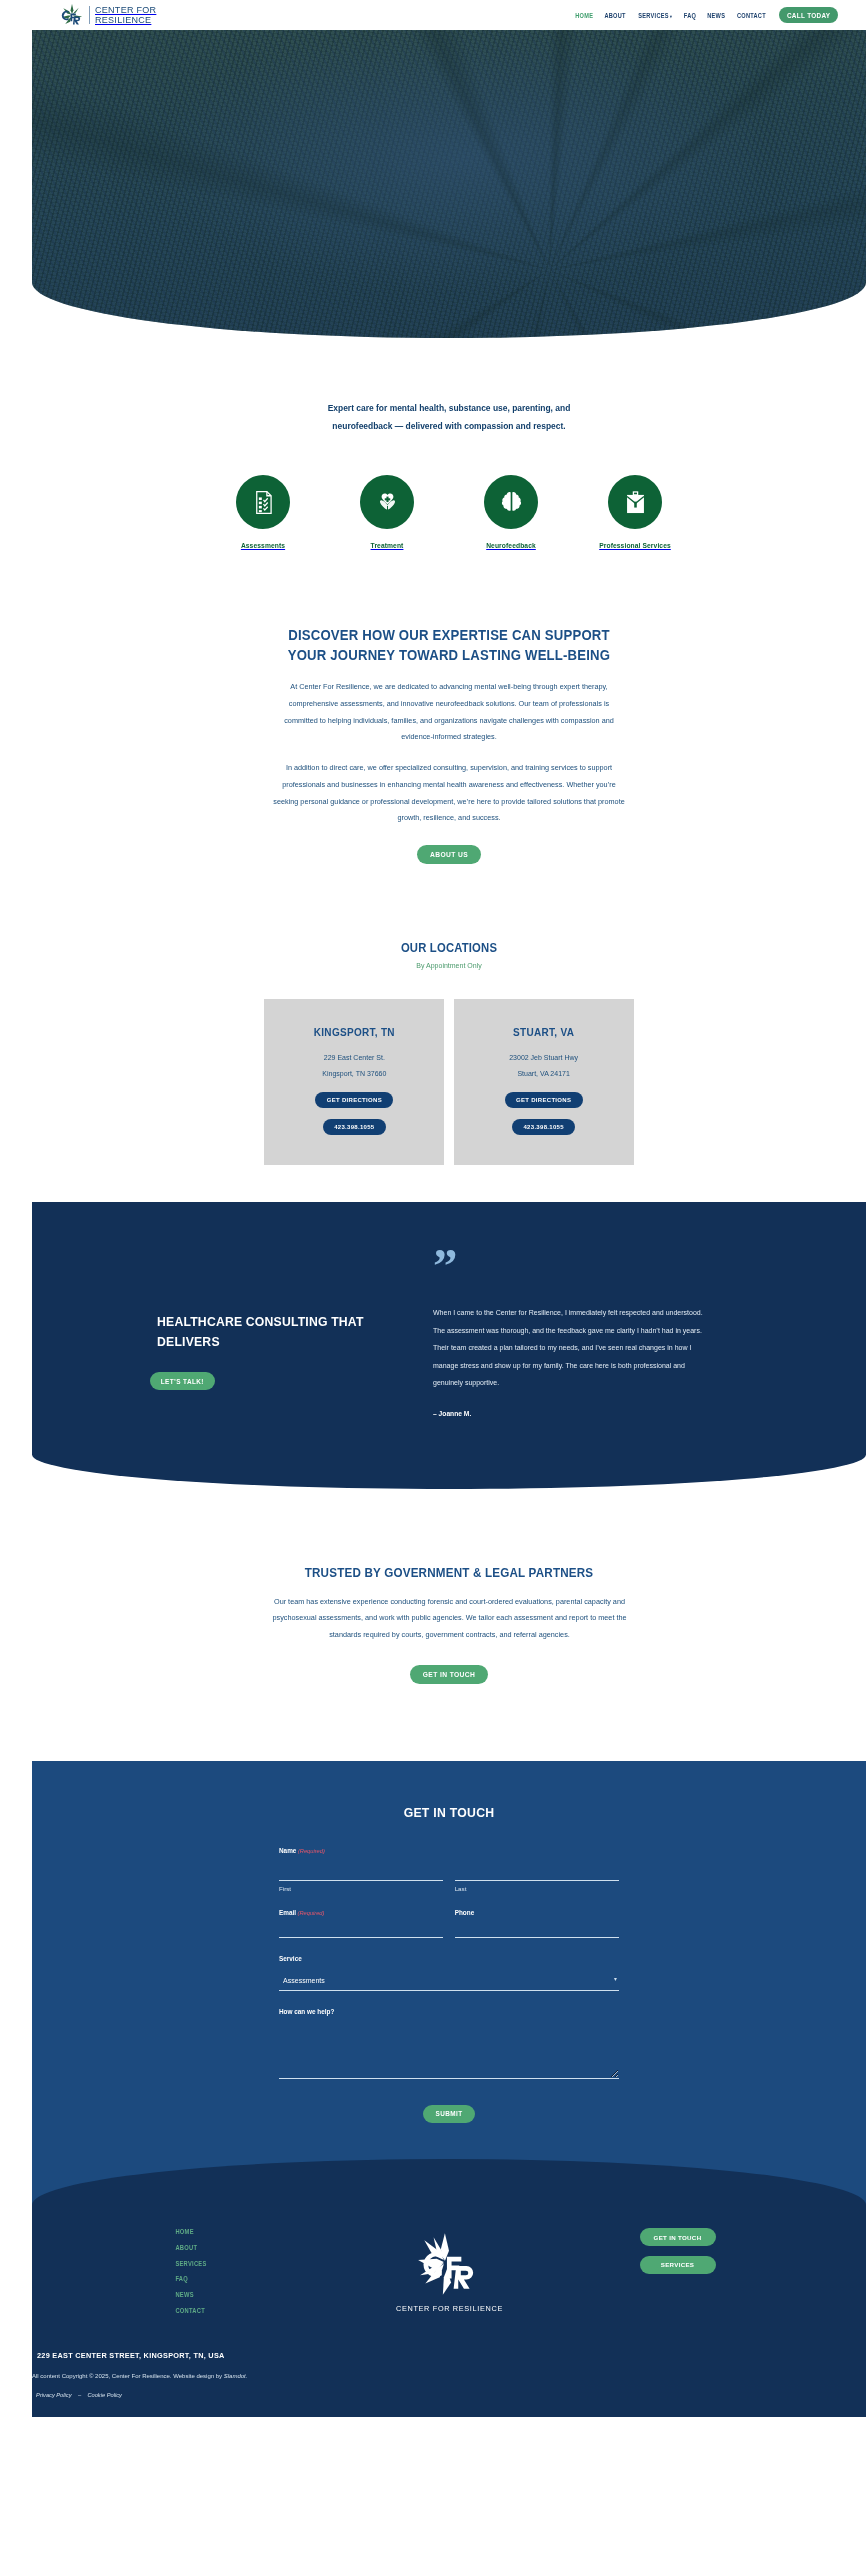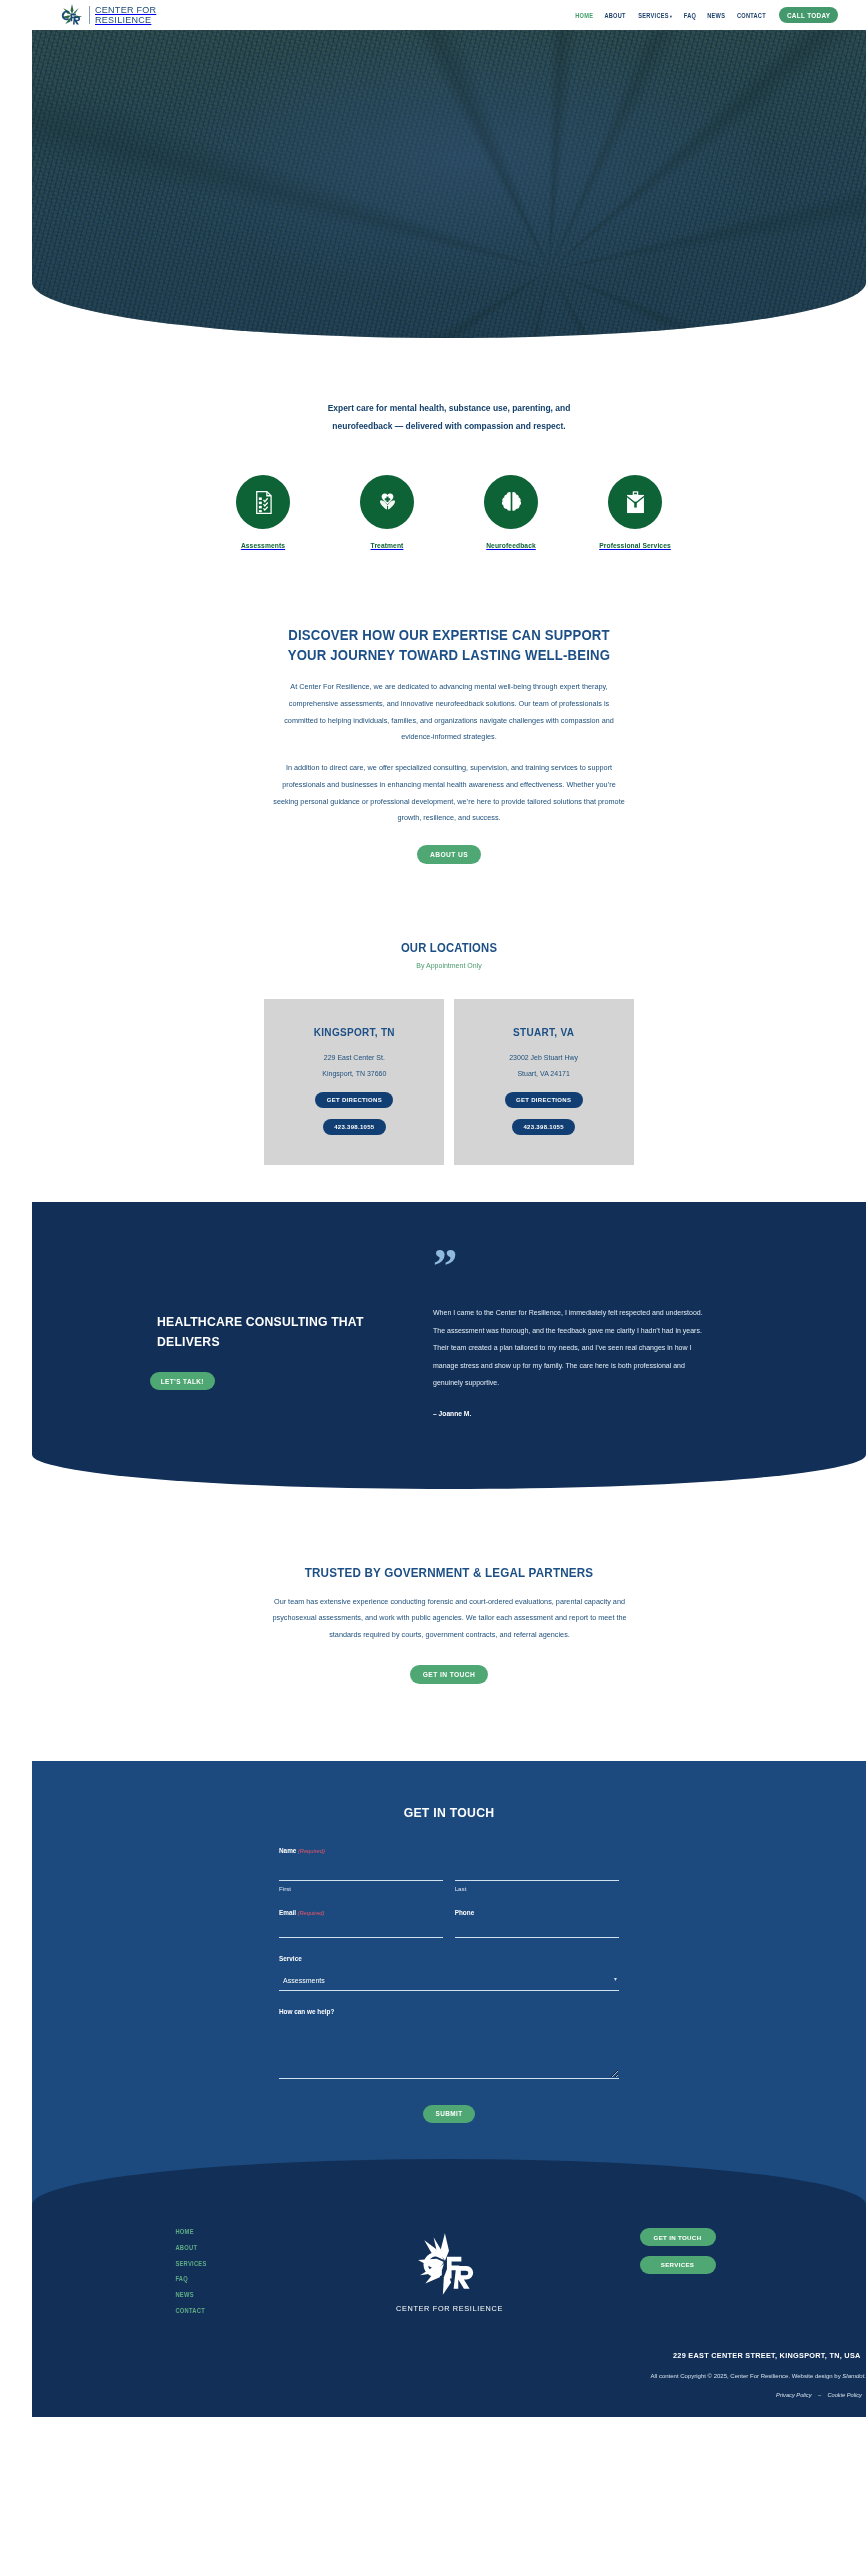--- a/index.html
+++ b/index.html
@@ -300,21 +300,21 @@
     font-size:7.7px; color:#ffffff; letter-spacing:0.7px; transform:scaleX(.95);
   }
   .f-btns { width:134px; display:flex; flex-direction:column; gap:9.3px; align-items:flex-start;}
   .f-btn {
     background:#4fa873; color:#fff; border:none; cursor:pointer;
     font-family:"Liberation Sans Narrow","Liberation Sans",sans-serif;
     font-size:6.2px; font-weight:700; letter-spacing:0.3px; text-transform:uppercase;
     padding:5.7px 0; border-radius:10.3px; width:76px; text-align:center;
     text-decoration:none;
   }
-  .f-bottom { text-align:right; padding:13.4px 0 17.5px; background:#123057; }
+  .f-bottom { text-align:left; padding:13.4px 0 17.5px; background:#123057; }
   .f-address {
     font-family:"Liberation Sans Narrow","Liberation Sans",sans-serif;
     font-size:7.7px; font-weight:700; color:#ffffff; letter-spacing:0.3px;
     text-transform:uppercase; transform:scaleX(.95); display:inline-block;
   }
   .f-copy {
     margin-top:12.4px;
     font-family:"Liberation Sans Narrow","Liberation Sans",sans-serif;
     font-size:6px; color:#d3e0ec;
   }

